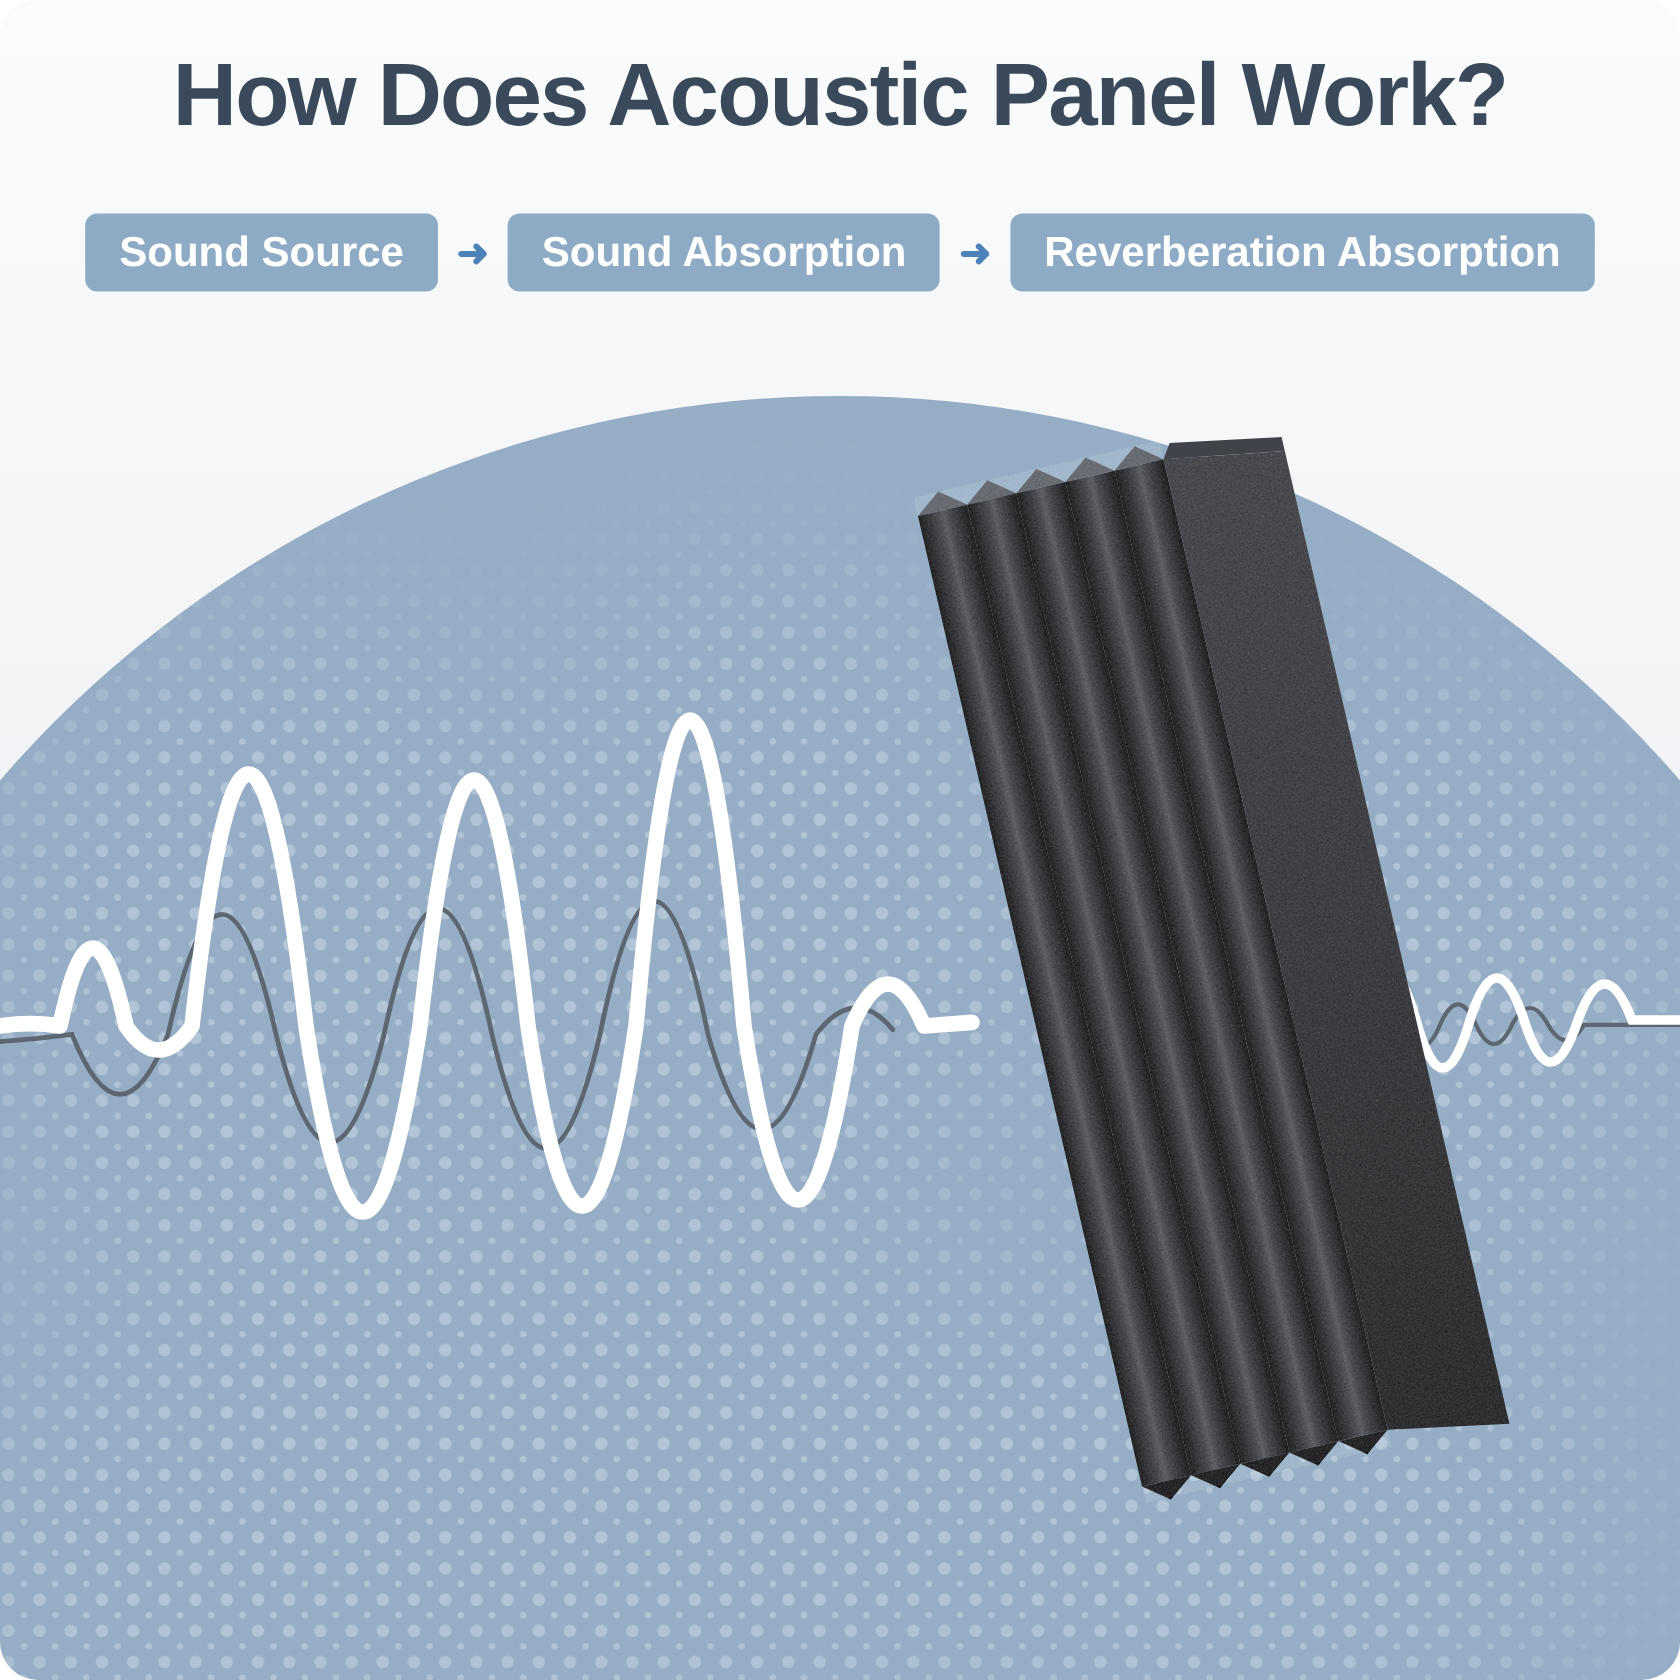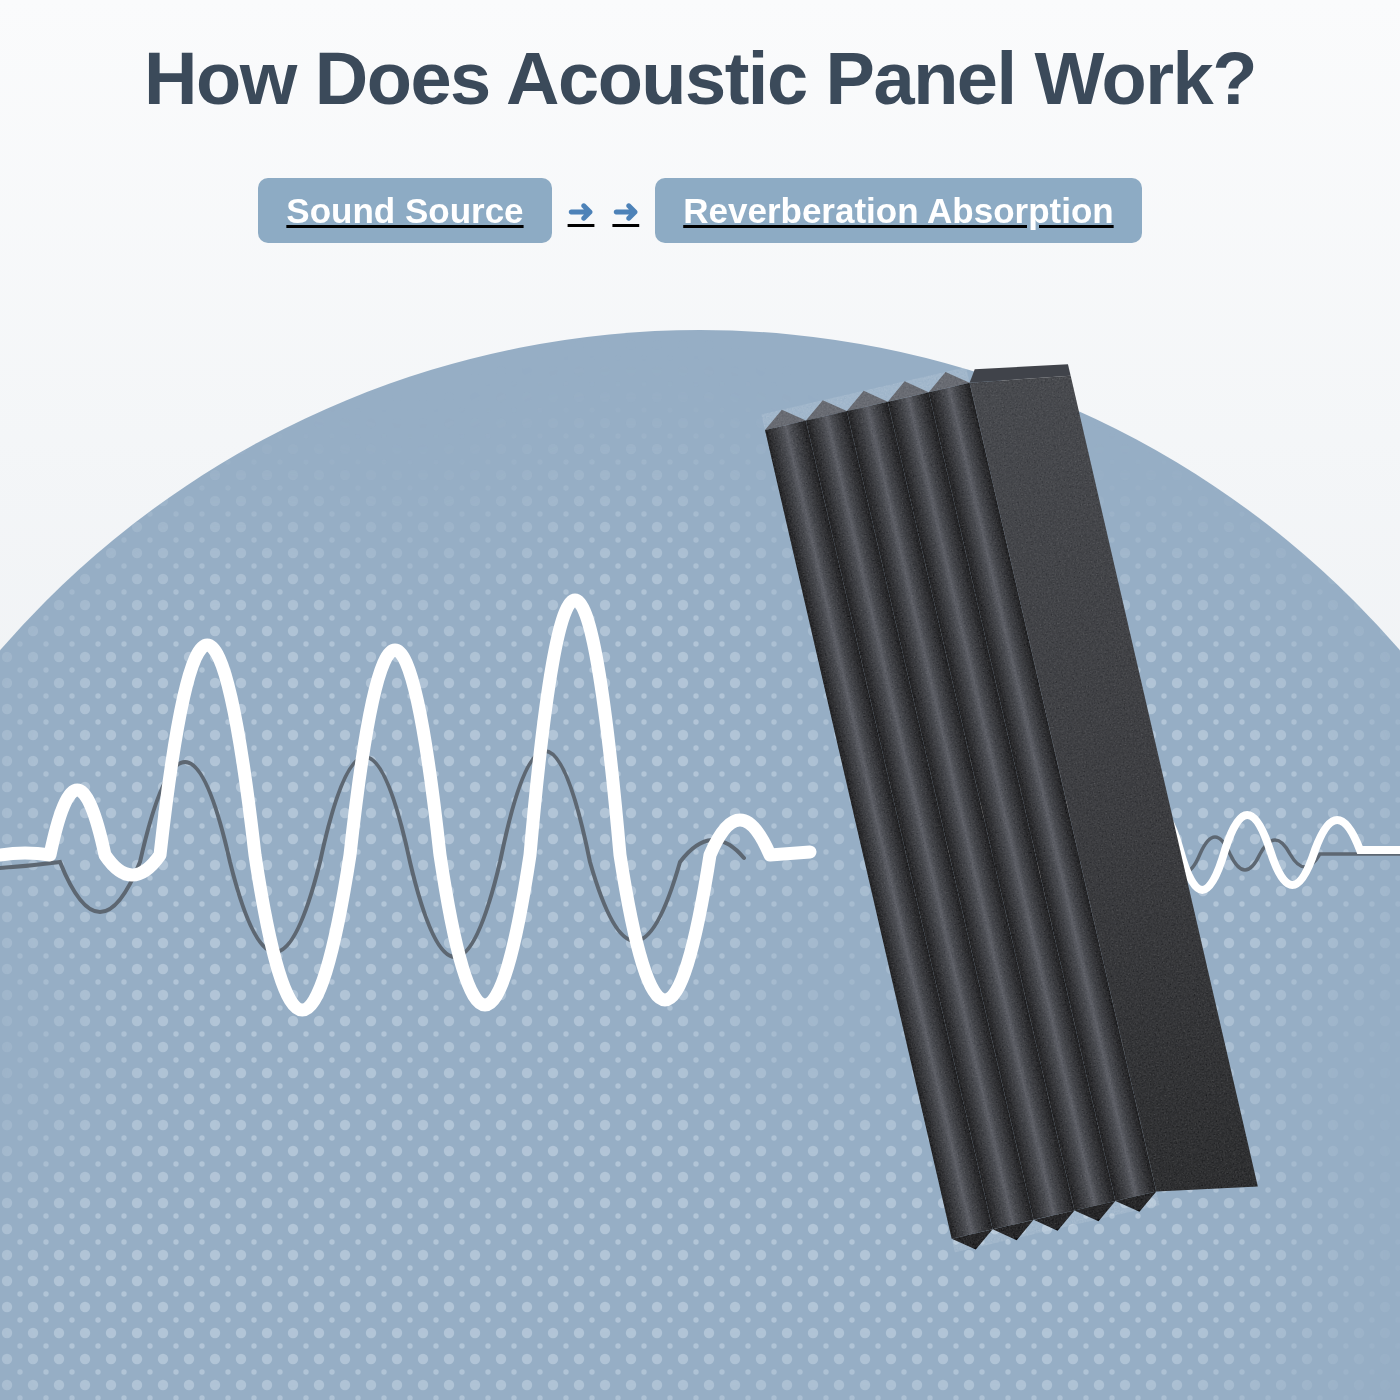--- a/index.html
+++ b/index.html
@@ -5,20 +5,21 @@
   * { margin: 0; padding: 0; box-sizing: border-box; }
   html, body { width: 1400px; height: 1400px; }
   body { font-family: "Liberation Sans", sans-serif; background: #ffffff; overflow: hidden; }
 
   .stage {
     position: relative;
     width: 1400px;
     height: 1400px;
     overflow: hidden;
     background: #ffffff;
+    border-radius: 32px;
   }
 
   .diagram-svg {
     position: absolute;
     inset: 0;
     width: 1400px;
     height: 1400px;
     display: block;
   }
 
@@ -38,21 +39,20 @@
   .steps-row {
     position: absolute;
     top: 178px;
     left: 0;
     width: 100%;
     display: flex;
     justify-content: center;
     align-items: center;
     gap: 14px;
     z-index: 3;
-    text-decoration: underline;
   }
 
   .step-pill {
     background: #8dabc4;
     color: #ffffff;
     font-size: 35px;
     font-weight: 700;
     line-height: 1;
     padding: 15px 28px;
     border-radius: 10px;
@@ -70,20 +70,21 @@
 </head>
 <body>
 
 <div class="stage">
 
   <div class="page-title">How Does Acoustic Panel Work?</div>
 
   <div class="steps-row">
     <div class="step-pill">Sound Source</div>
     <div class="step-arrow">➜</div>
+    <div class="step-pill">Sound Absorption</div>
     <div class="step-arrow">➜</div>
     <div class="step-pill">Reverberation Absorption</div>
   </div>
 
   <svg class="diagram-svg" viewBox="0 0 1400 1400">
     <defs>
       <linearGradient id="bgGrad" x1="0" y1="0" x2="0" y2="1">
         <stop offset="0" stop-color="#fafbfc"></stop>
         <stop offset="1" stop-color="#e7ebef"></stop>
       </linearGradient>

